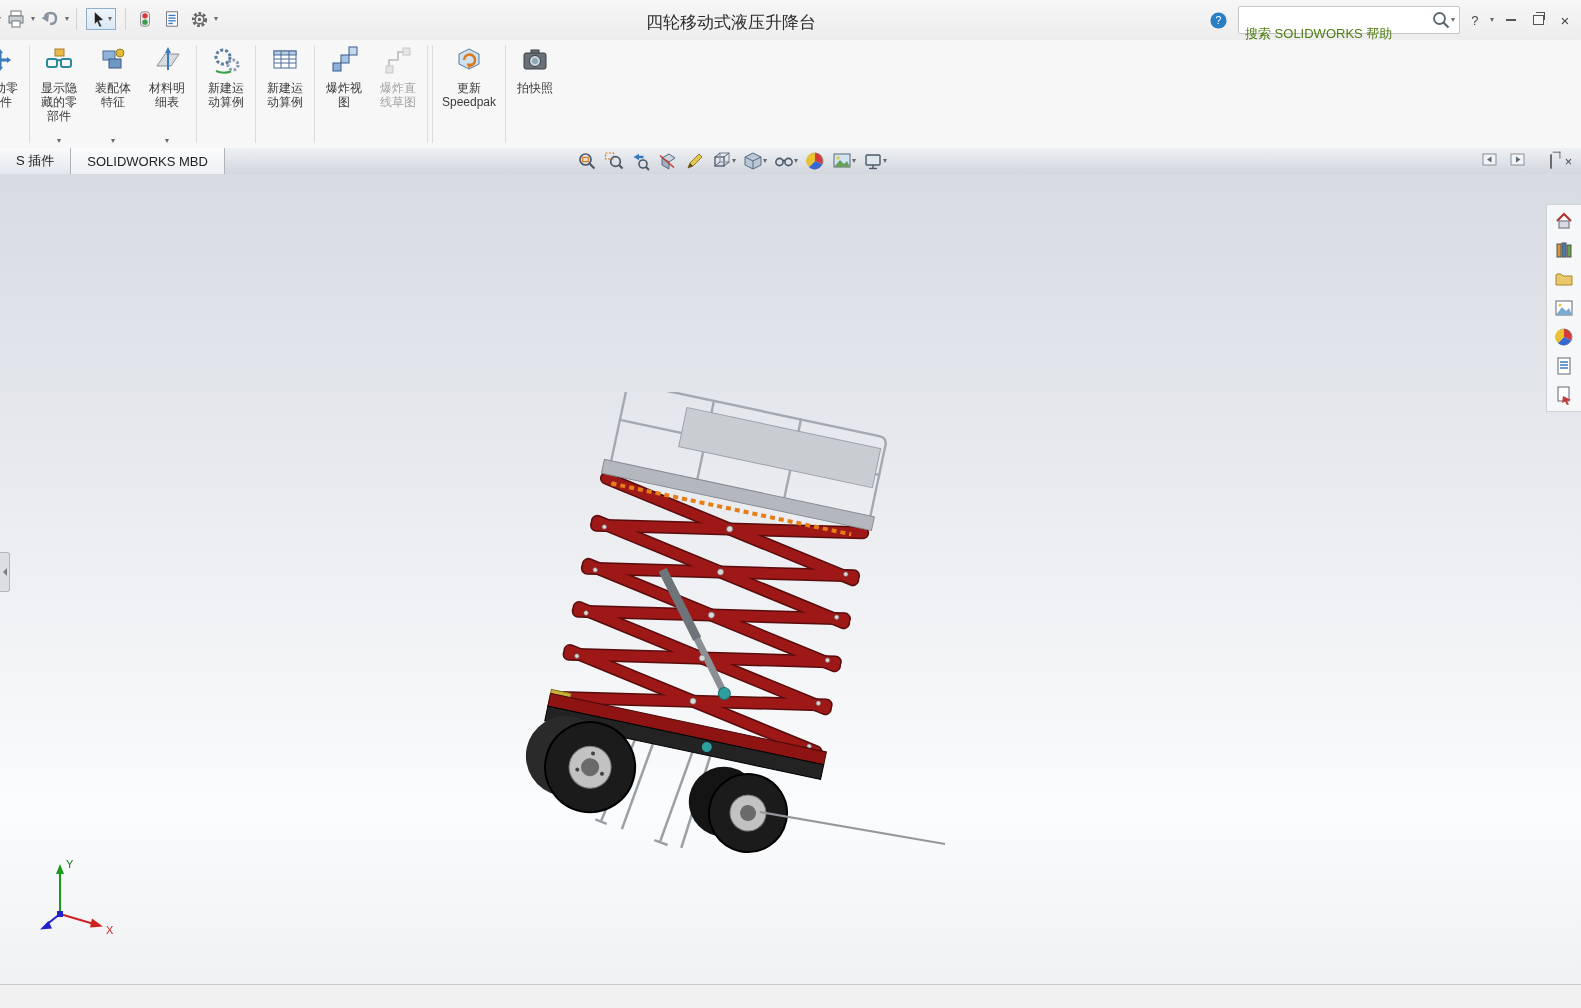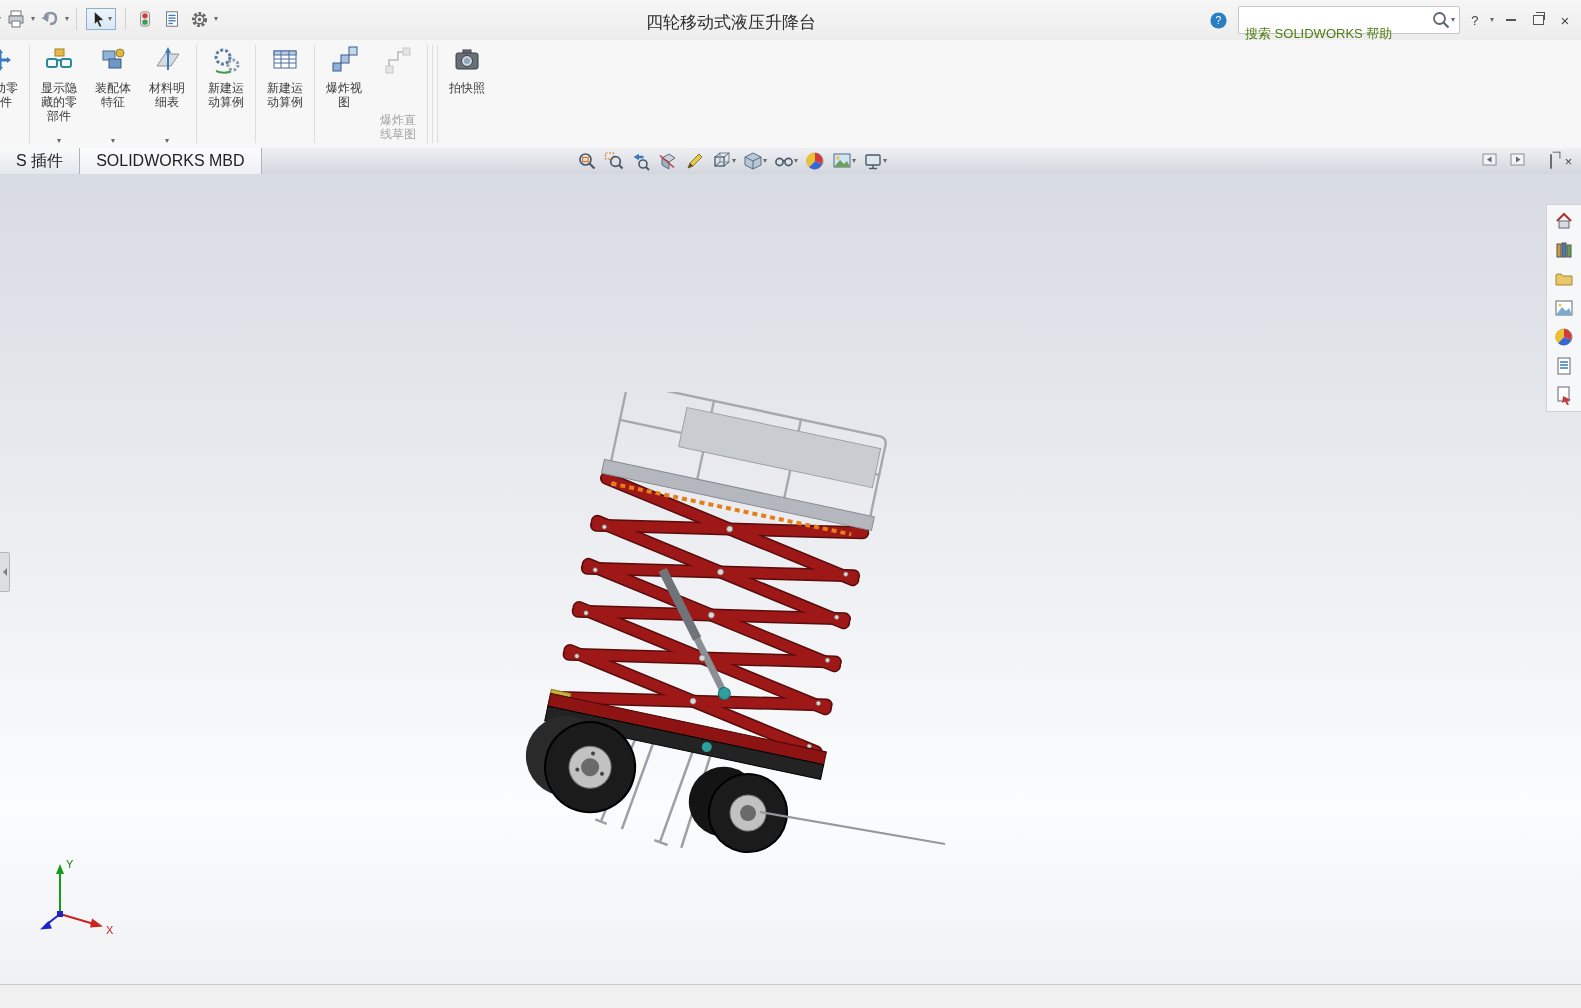--- a/index.html
+++ b/index.html
@@ -33,27 +33,27 @@
   .rsep{width:1px;background:#ddd;margin:5px 2px;}
   .rbtn{position:relative;display:flex;flex-direction:column;align-items:center;
         padding:6px 5px 3px;cursor:pointer;}
   .rbtn .ricon{height:32px;display:flex;align-items:flex-start;}
   .rlabel{font-size:12px;line-height:14px;text-align:center;color:#3a3a3a;width:44px;margin-top:3px;}
   .rlabel.w58{width:58px;}
   .rlabel.nowrap{width:auto;white-space:nowrap;}
   .rarrow{margin-top:auto;font-size:8px;color:#666;}
   .rbtn.clipped{margin-left:-27px;}
   .rbtn.selected{background:linear-gradient(#e4eff8,#cde0ef);border:1px solid #86aed1;padding:5px 8px 2px;}
-  .rbtn.disabled{opacity:.45;filter:grayscale(1);cursor:default;gap:32px;}
+  .rbtn.disabled{opacity:.45;filter:grayscale(1);cursor:default;}
 
   
   .tabrow{position:absolute;top:148px;left:0;right:0;height:26px;
           background:linear-gradient(#eef0f3,#d2d6dd);border-bottom:1px solid #b4b8c0;}
   .tabs{position:absolute;left:0;top:0;height:100%;display:flex;}
-  .rtab{display:flex;align-items:center;padding:0 16px;font-size:16px;color:#222;
+  .rtab{display:flex;align-items:center;padding:0 16px;font-size:13px;color:#222;
         border-right:1px solid #aeb2ba;background:linear-gradient(#f9fafb,#e4e7ec);cursor:pointer;}
   .hud{position:absolute;left:575px;top:2px;height:22px;display:flex;align-items:center;gap:3px;}
   .hud-btn{display:flex;align-items:center;padding:1px 2px;cursor:pointer;}
   .hud-btn svg{display:block;}
   .docctrl{position:absolute;right:8px;top:0;height:26px;display:flex;align-items:center;gap:12px;}
   .docctrl .small{transform:scale(.85);}
 
   
   .viewport{position:absolute;top:174px;left:0;right:0;bottom:23px;overflow:hidden;
             background:linear-gradient(180deg,#d7dbe2 0%,#e2e5ea 25%,#f1f2f5 55%,#fbfcfd 78%,#f0f1f3 100%);}
@@ -266,20 +266,30 @@
           </svg>
       </span>
       <span class="rlabel">爆炸直线草图</span>
     </div>
 
     <div class="rsep"></div>
 
 
     <div class="rsep"></div>
 
+    <div class="rbtn">
+      <span class="ricon">
+        <svg width="28" height="28" viewBox="0 0 28 28">
+            <polygon points="14,3 24,8 24,18 14,23 4,18 4,8" fill="#cfe0ef" stroke="#5a7a9a"></polygon>
+            <path d="M9 14 A5.5 5.5 0 1 1 14 19.5" fill="none" stroke="#e07818" stroke-width="2.5"></path>
+            <polygon points="14,23 11.5,17.5 17,17.5" fill="#e07818"></polygon>
+          </svg>
+      </span>
+      <span class="rlabel w58">更新 Speedpak</span>
+    </div>
 
     <div class="rsep"></div>
 
     <div class="rbtn">
       <span class="ricon">
         <svg width="28" height="28" viewBox="0 0 28 28">
             <rect x="10" y="4" width="8" height="5" fill="#6a7077" stroke="#3a3f45"></rect>
             <rect x="3" y="7" width="22" height="16" rx="2" fill="#6a7077" stroke="#3a3f45"></rect>
             <circle cx="14" cy="15" r="5.5" fill="#cfd6dd" stroke="#3a3f45"></circle>
             <circle cx="14" cy="15" r="3" fill="#8fa6b8"></circle>

